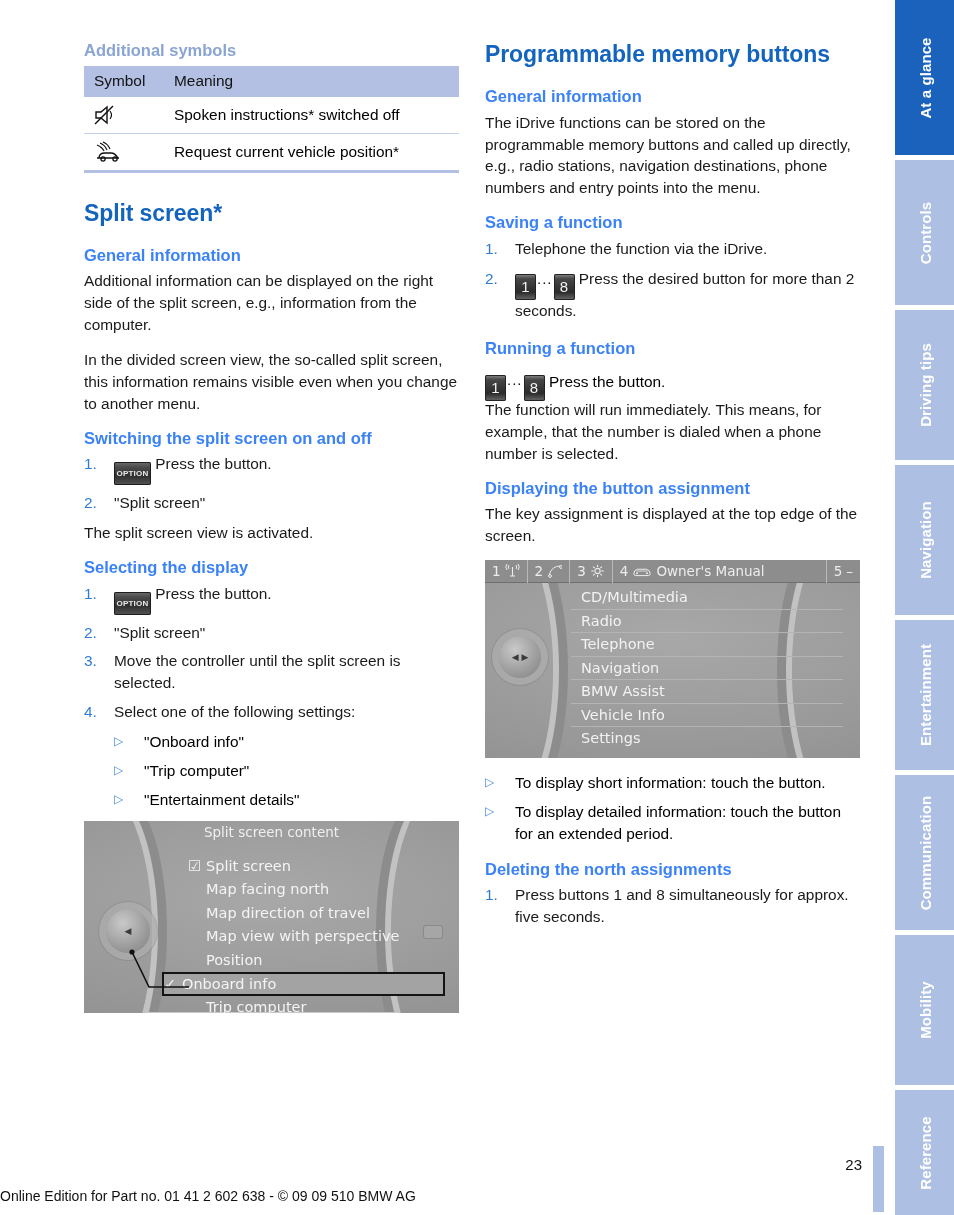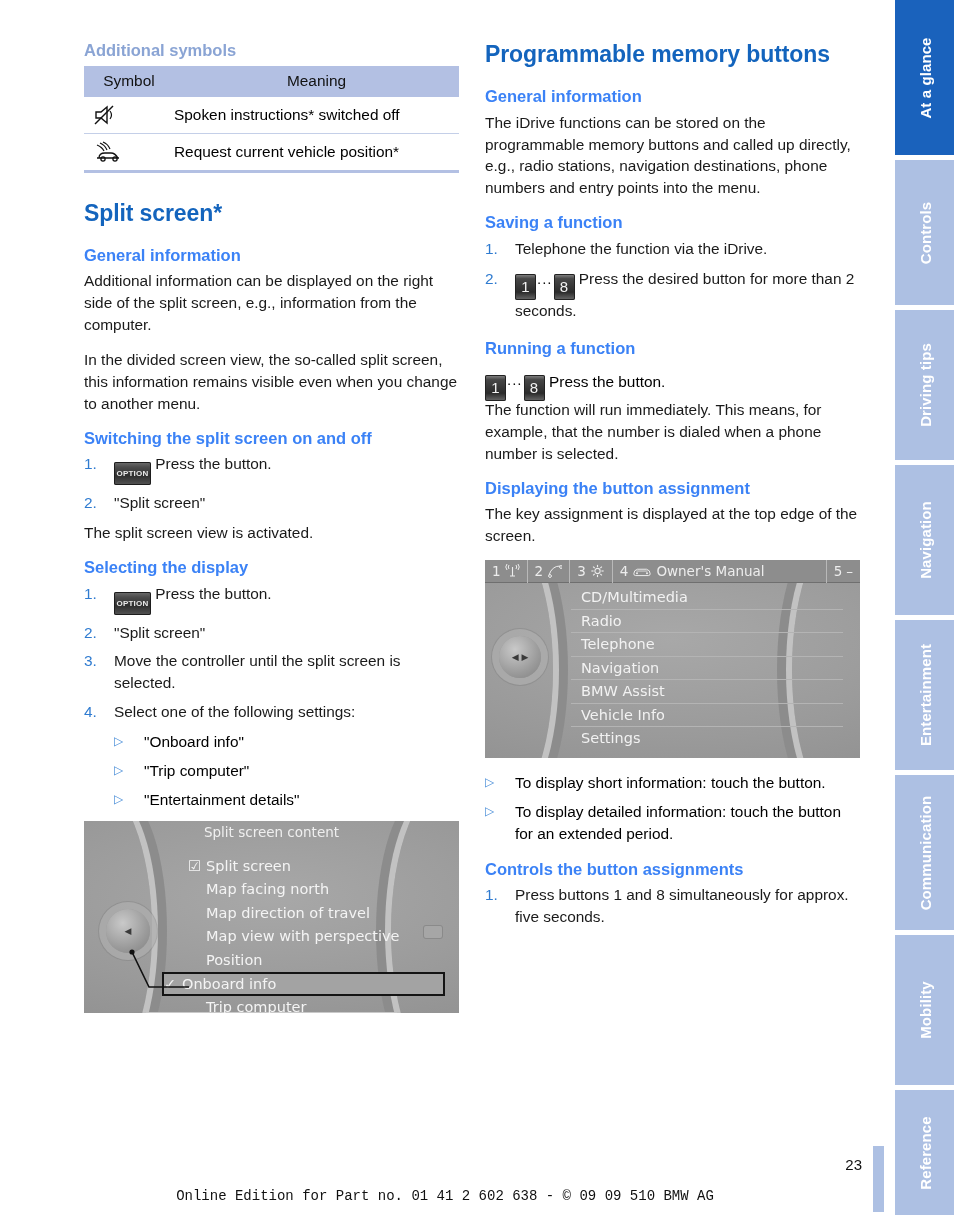--- a/index.html
+++ b/index.html
@@ -81,21 +81,21 @@
   ul.arrows > li .txt { flex: 1; }
 
   
   table.symtab {
     border-collapse: collapse;
     width: 375px;
     margin: 0 0 26px 0;
   }
   table.symtab thead th {
     background: #b3c0e3;
-    text-align: center;
+    text-align: left;
     font-weight: normal;
     font-size: 15.4px;
     padding: 6px 0 7px 10px;
     color: #121212;
   }
   table.symtab thead th.c1 { width: 80px; }
   table.symtab tbody td {
     border-bottom: 1px solid #c4cfe8;
     padding: 7px 0 7px 10px;
     font-size: 15.4px;
@@ -308,24 +308,22 @@
   #pagebar {
     position: absolute;
     right: 70px; top: 1146px;
     width: 11px; height: 66px;
     background: #adc0e3;
   }
   #footer-line {
     position: absolute;
     left: 0; top: 1188px;
     width: 890px;
-    text-align: center;
     font-size: 14px;
     color: #111;
-    font-family: Liberation Mono, monospace;
   }
 </style>
 </head>
 <body>
 
 <div id="page">
 
   <div class="col" id="col-left">
 
     <h2 class="sub pale">Additional symbols</h2>
@@ -566,21 +564,21 @@
       <li>
         <span class="tri">▷</span>
         <span class="txt">To display short information: touch the button.</span>
       </li>
       <li>
         <span class="tri">▷</span>
         <span class="txt">To display detailed information: touch the button for an extended period.</span>
       </li>
     </ul>
 
-    <h2 class="sub" style="margin-top:14px">Controls the button assignments</h2>
+    <h2 class="sub" style="margin-top:14px">Deleting the north assignments</h2>
     <ol class="steps">
       <li>
         <span class="num">1.</span>
         <span class="txt">Press buttons 1 and 8 simultaneously for approx. five seconds.</span>
       </li>
     </ol>
 
   </div>
 
   <div id="sidebar">

